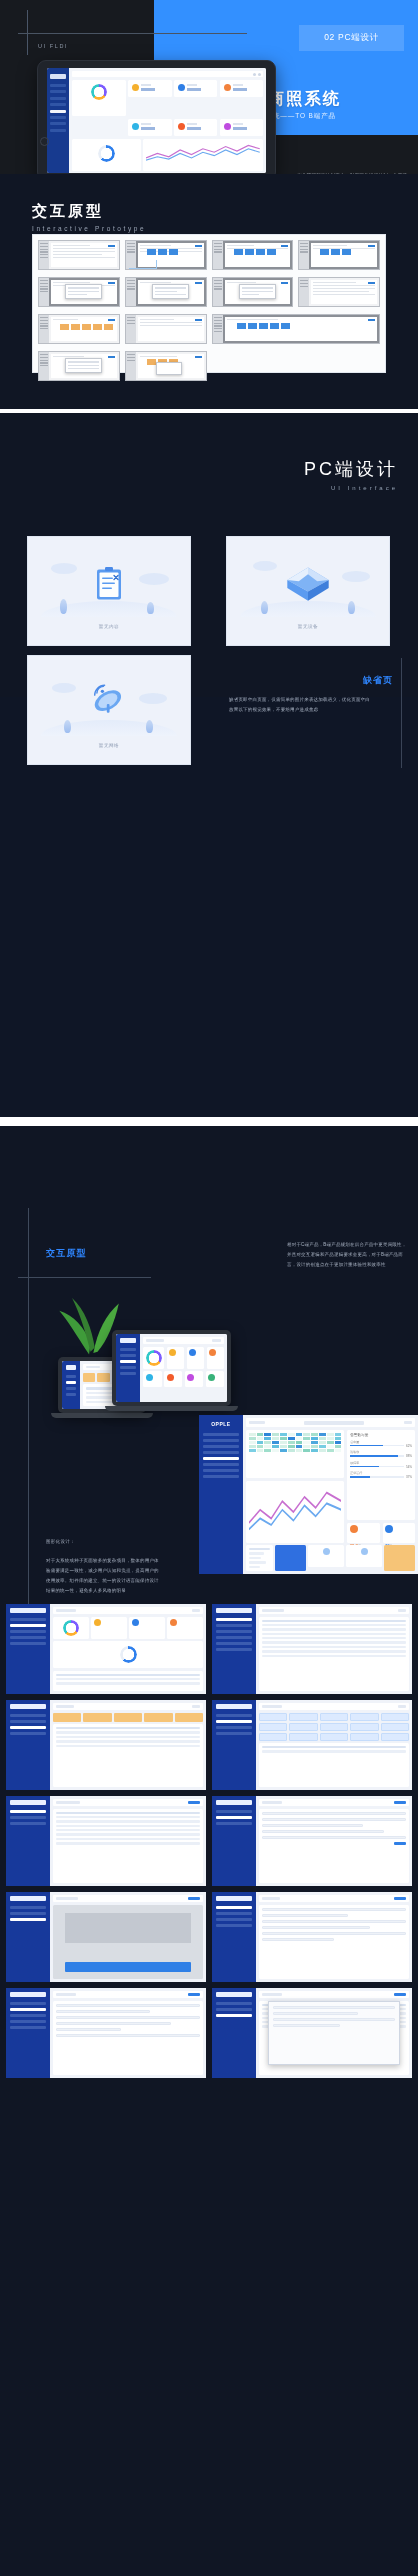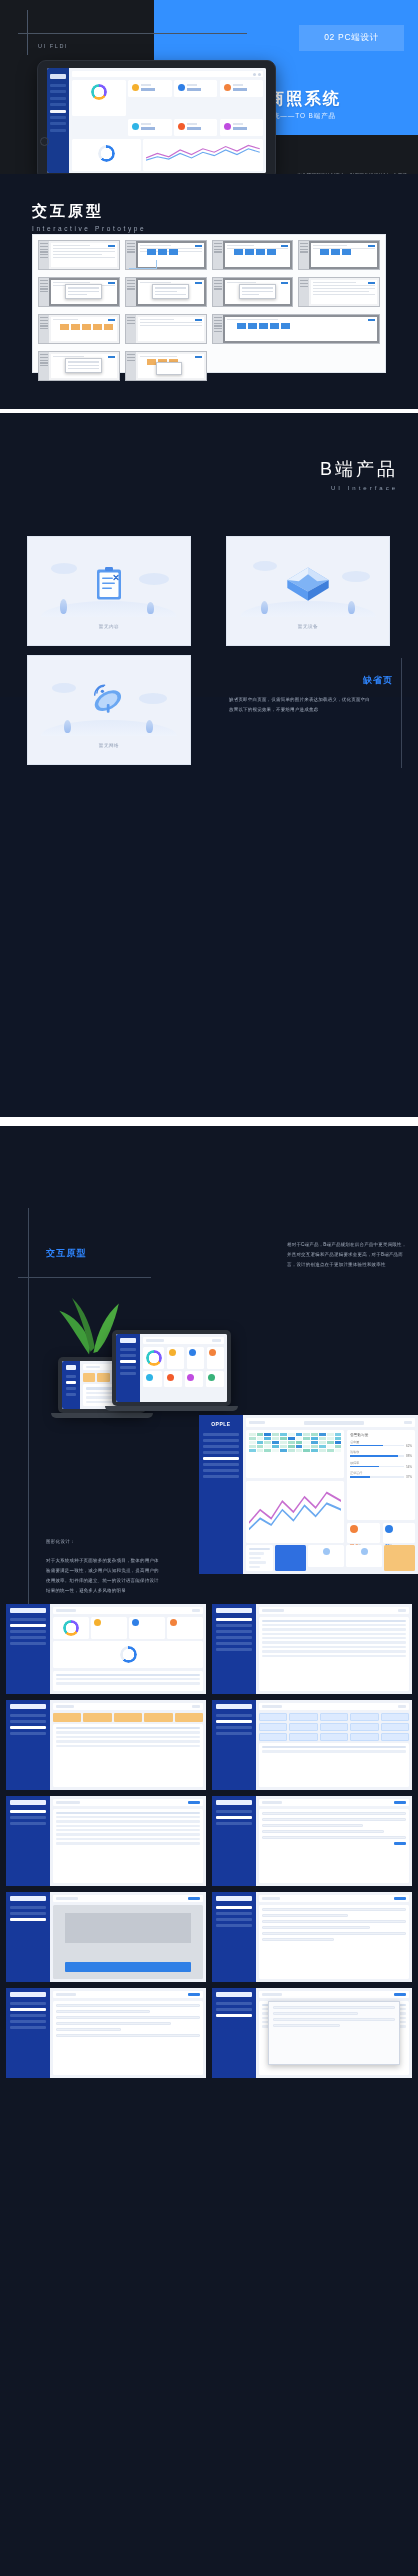--- a/index.html
+++ b/index.html
@@ -496,21 +496,21 @@
           <span class="wf-modal" style="left:28%;top:34%;width:40%;height:52%"></span>
         </div>
     </div>
   </div>
 </div>
 
 <div class="abs" id="divider1"></div>
 
 <div class="abs" id="sec-ui">
   <div class="abs" id="ui-title">
-    <div class="cn">B端产品</div>
+    <div class="cn">PC端设计</div>
     <div class="en">UI Interface</div>
   </div>
 
   <div class="abs empty-card" style="left:27px;top:123px;width:164px;height:110px">
     <div class="ill">
       <span class="cloud" style="left:14%;top:16%;width:26px;height:11px"></span>
       <span class="cloud" style="right:13%;top:30%;width:30px;height:12px"></span>
       <span class="hill"></span>
       <span class="tree" style="left:20%"></span>
       <span class="tree" style="right:22%;height:12px"></span>

